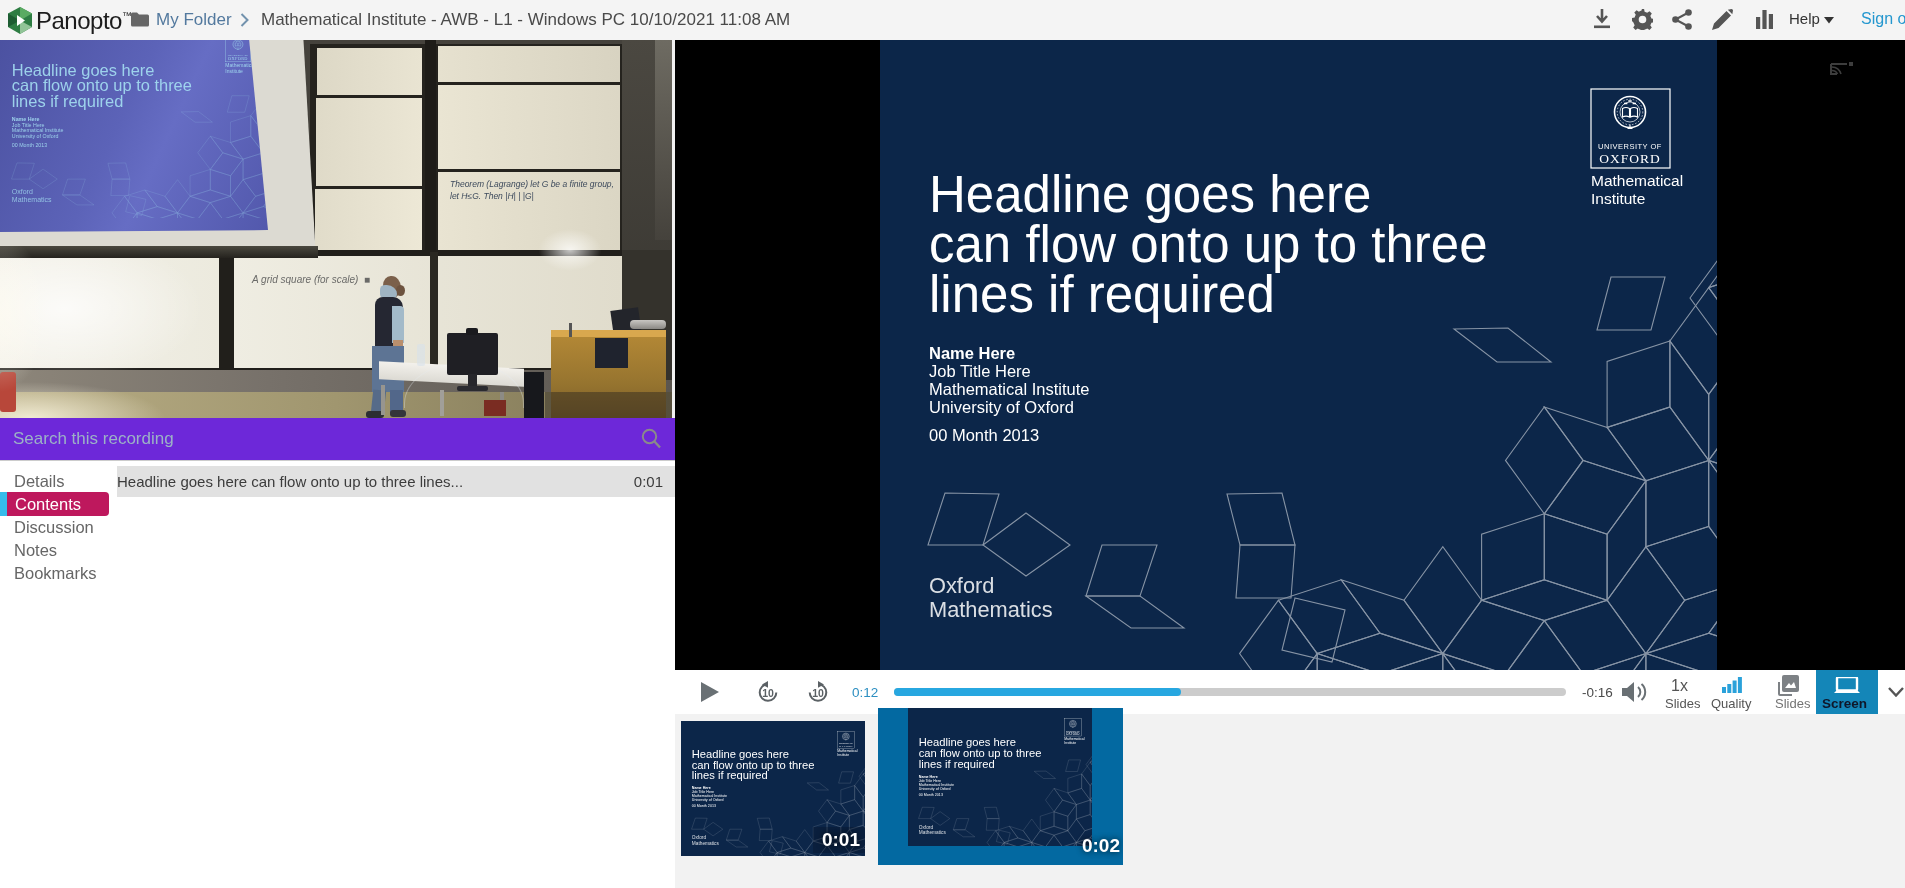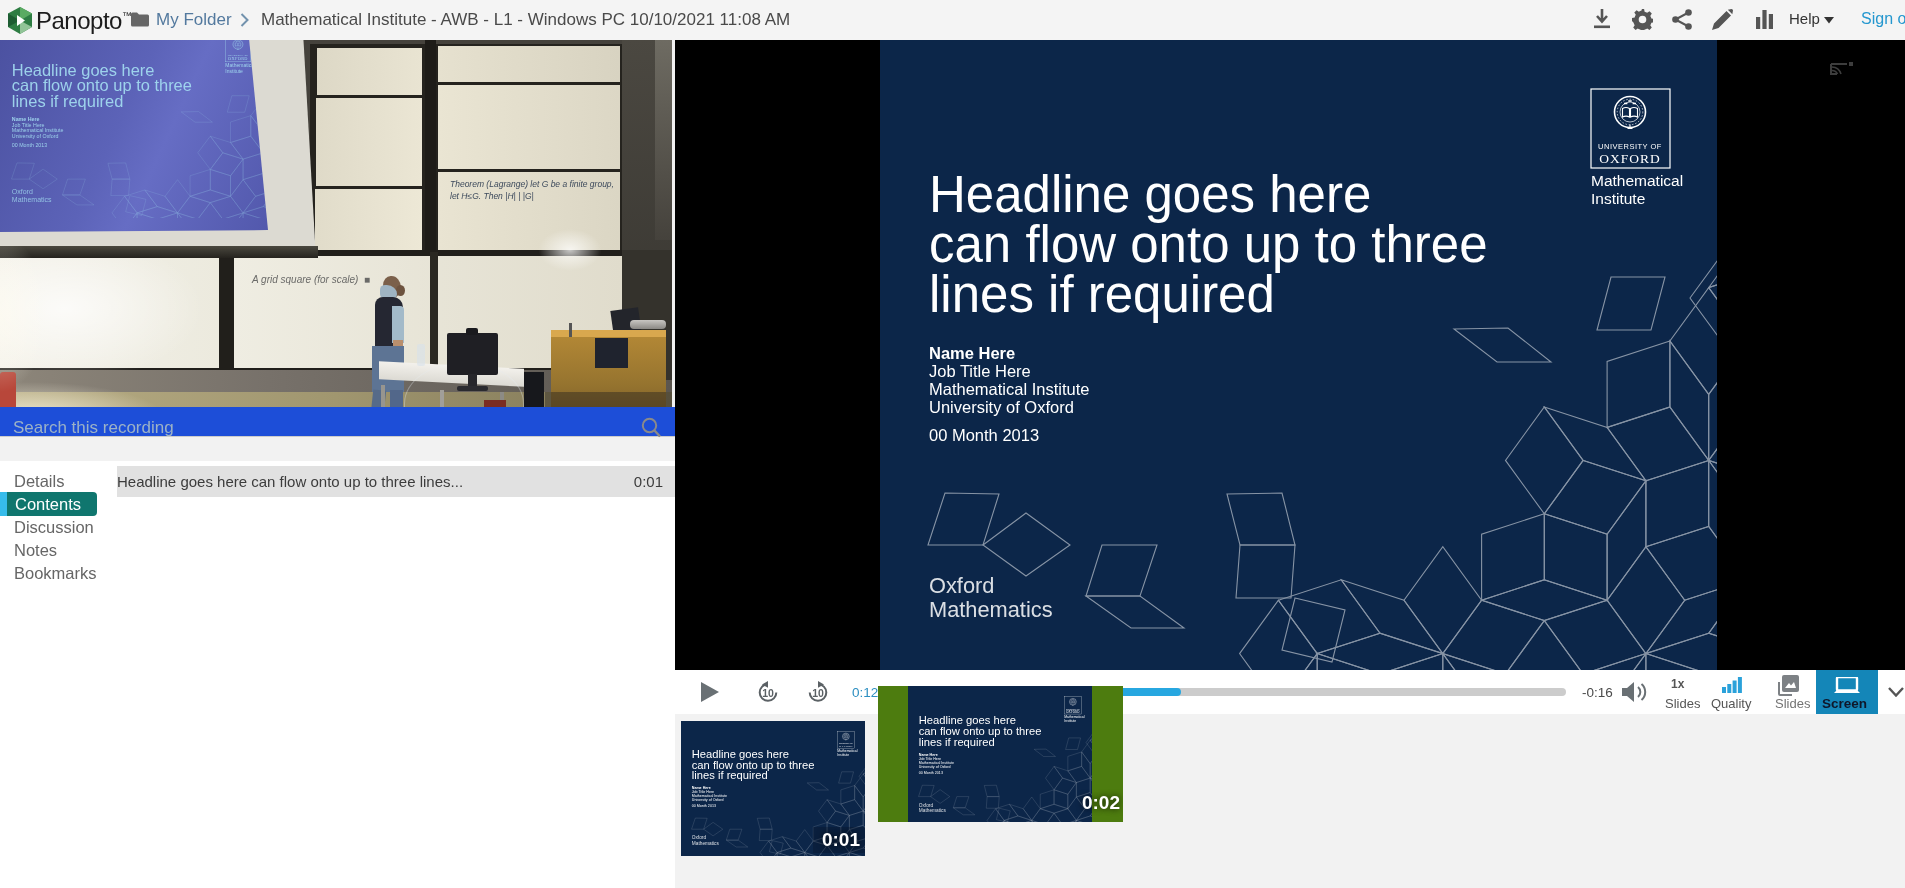--- a/index.html
+++ b/index.html
@@ -7,36 +7,36 @@
 #top{position:absolute;left:0;top:0;width:1905px;height:40px;background:#f4f4f4}
 #top .ttl{position:absolute;left:261px;top:10px;font-size:17px;color:#4a4a4a;white-space:nowrap}
 #bc{position:absolute;left:156px;top:10px;font-size:17px;color:#53799e}
 #logo{position:absolute;left:36px;top:7px;font-size:24px;color:#1c1c1c;letter-spacing:-0.5px}
 .ticon{position:absolute;top:10px;color:#555}
 #help{position:absolute;left:1789px;top:10px;font-size:15px;color:#333}
 #signout{position:absolute;left:1861px;top:10px;font-size:16px;color:#2497cf;white-space:nowrap}
 
 #lv{position:absolute;left:0;top:40px;width:672px;height:378px;background:#b9b2a2;overflow:hidden}
 
-#search{position:absolute;left:0;top:407px;width:675px;height:30px;background:#1d4ed8;border-bottom:1px solid #ccc}
+#search{position:absolute;left:0;top:418px;width:675px;height:43px;background:#6d28d9;border-bottom:1px solid #ccc}
 #search .ph{position:absolute;left:13px;top:11px;font-size:17px;color:#9cb2c6}
 
 .tab{position:absolute;left:14px;font-size:16.5px;color:#666}
-#ctab{position:absolute;left:7px;top:492px;width:90px;height:24px;background:#0f766e;border-radius:0 4px 4px 0;color:#fff;font-size:16.5px;line-height:24px;padding-left:8px}
+#ctab{position:absolute;left:7px;top:492px;width:102px;height:24px;background:#be185d;border-radius:0 4px 4px 0;color:#fff;font-size:16.5px;line-height:24px;padding-left:8px}
 #cstripe{position:absolute;left:0;top:492px;width:7px;height:24px;background:#36bceb}
 #crow{position:absolute;left:117px;top:466px;width:558px;height:31px;background:#e1e1e1;font-size:15px;color:#3c3c3c;line-height:31px}
 
 #player{position:absolute;left:675px;top:40px;width:1230px;height:630px;background:#000}
 #slide{position:absolute;left:205px;top:0;width:837px;height:630px;background:#0c2649}
 
 #cbar{position:absolute;left:675px;top:670px;width:1230px;height:44px;background:#fff}
 
 #th1{position:absolute;left:681px;top:721px;width:184px;height:135px;background:#0c2649;overflow:hidden}
 #th2bar{position:absolute;left:878px;top:721px;width:245px;height:7px;background:#2aabe2}
-#th2{position:absolute;left:878px;top:686px;width:245px;height:136px;background:#4d7c0f;overflow:hidden}
+#th2{position:absolute;left:878px;top:708px;width:245px;height:157px;background:#0369a1;overflow:hidden}
 #th2 .inner{position:absolute;left:30px;top:0;width:184px;height:138px;background:#0c2649;overflow:hidden}
 .tstamp{position:absolute;color:#fff;font-size:19px;font-weight:bold;text-shadow:0 0 6px rgba(0,0,0,.8)}
 svg text{font-family:"Liberation Sans",sans-serif}
 #leftwhite{position:absolute;left:0;top:461px;width:675px;height:427px;background:#fff}
 </style></head><body>
 <div id="leftwhite"></div>
 <svg width="0" height="0" style="position:absolute">
 <defs>
 <symbol id="sl" viewBox="0 0 837 630" preserveAspectRatio="none">
 <g stroke="currentColor" fill="none" stroke-width="1.1" opacity="0.5">
@@ -288,21 +288,21 @@
       <text x="11" y="15.5" font-size="10.5" font-weight="bold" fill="#5b6165" text-anchor="middle">10</text>
     </svg>
  <span class="abs" style="left:177px;top:15px;font-size:13.5px;color:#2d8fc1">0:12</span>
  <div class="abs" style="left:219px;top:18px;width:672px;height:8px;background:#ccc;border-radius:4px"></div>
  <div class="abs" style="left:219px;top:18px;width:287px;height:8px;background:#27a7e0;border-radius:4px"></div>
  <span class="abs" style="left:907px;top:15px;font-size:13.5px;color:#4a4a4a">-0:16</span>
  <svg class="abs" style="left:947px;top:12px" width="27" height="20" viewBox="0 0 27 20">
       <path d="M0 6 H5 L12 0 V20 L5 14 H0 Z" fill="#697074"></path>
       <path d="M16 5 A 6.5 6.5 0 0 1 16 15 M19.5 2 A 10.5 10.5 0 0 1 19.5 18" stroke="#697074" stroke-width="2" fill="none"></path>
     </svg>
- <span class="abs" style="left:996px;top:7px;width:16px;font-size:12px;font-weight:bold;color:#555">1x</span>
+ <span class="abs" style="left:996px;top:7px;width:16px;font-size:16px;font-weight:normal;color:#555">1x</span>
  <span class="abs" style="left:990px;top:26px;font-size:13px;color:#555">Slides</span>
  <svg class="abs" style="left:1047px;top:7px" width="20" height="17" viewBox="0 0 20 17">
       <rect x="0" y="10" width="4" height="6" fill="#2aa1da"></rect>
       <rect x="5.3" y="7" width="4" height="9" fill="#2aa1da"></rect>
       <rect x="10.6" y="3.5" width="4" height="12.5" fill="#2aa1da"></rect>
       <rect x="15.9" y="0" width="4" height="16" fill="#2aa1da"></rect>
     </svg>
  <span class="abs" style="left:1036px;top:26px;font-size:13px;color:#555">Quality</span>
  <svg class="abs" style="left:1101px;top:5px" width="23" height="22" viewBox="0 0 23 22">
       <path d="M3 7 V19 Q3 20 4 20 H16" stroke="#7d8185" stroke-width="2" fill="none"></path>

